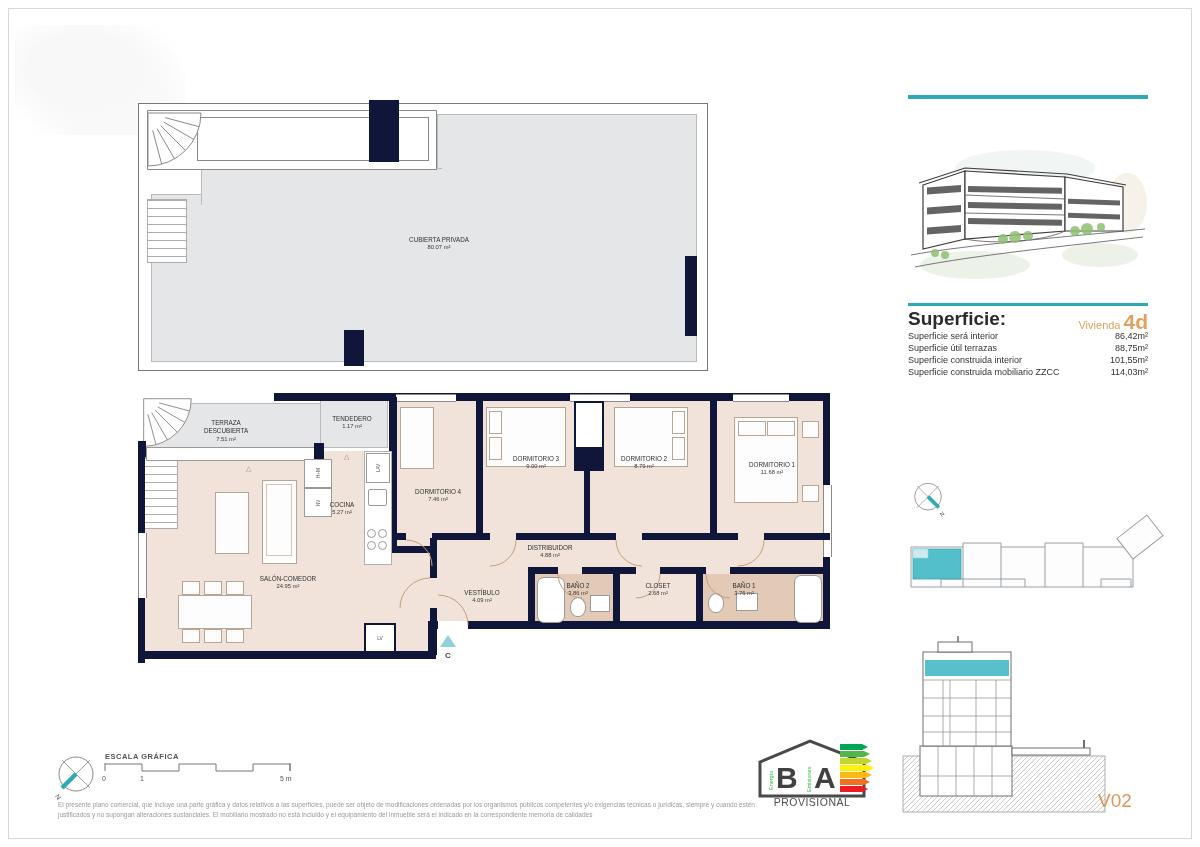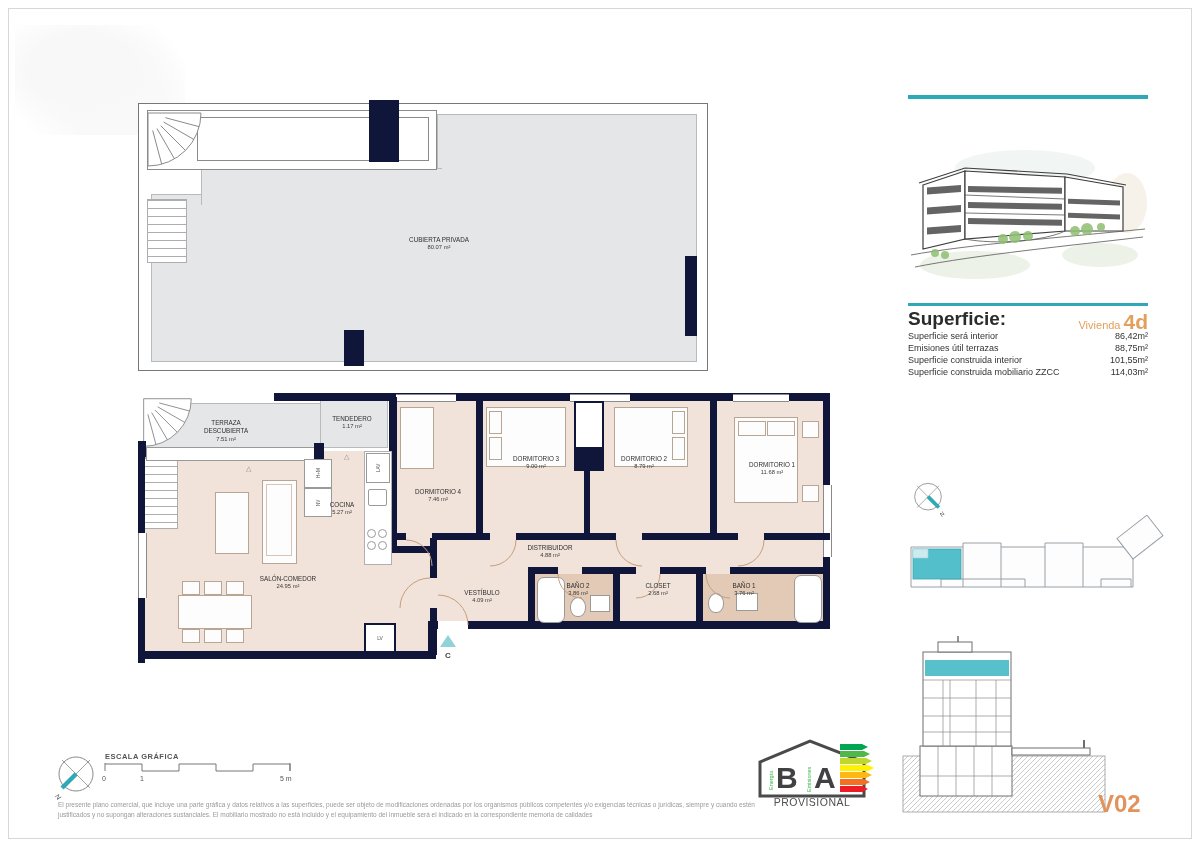--- a/index.html
+++ b/index.html
@@ -27,21 +27,21 @@
           border:1px solid #adadad;}
   .marker{position:absolute;font-size:7px;color:#8a8a8a;}
   
   .tealrule{position:absolute;background:#2FA9B6;}
   #portal-title{position:absolute;left:908px;top:101px;width:240px;text-align:center;
                 font-size:15px;font-weight:bold;color:#2d2d2d;}
   #sup-title{font-size:19px;font-weight:bold;color:#2b2b2b;}
   .sup-row{display:flex;justify-content:space-between;font-size:9px;color:#333;line-height:12px;}
   #vivienda{position:absolute;right:0;top:2px;color:#E2A05C;font-size:11px;}
   #vivienda b{font-size:21px;font-weight:bold;margin-left:3px;}
-  #v02{position:absolute;left:1098px;top:790px;font-size:24px;font-weight:bold;color:#E2935B;}
+  #v02{position:absolute;left:1098px;top:790px;font-size:19px;font-weight:normal;color:#E2935B;}
   #provisional{position:absolute;left:752px;top:796px;width:120px;text-align:center;
                font-size:10.5px;color:#4f4f4f;letter-spacing:.5px;}
   #disclaimer{position:absolute;left:58px;top:800px;width:700px;font-size:6.5px;
               line-height:1.55;color:#9a9a9a;}
   #entrance-letter{position:absolute;font-size:8px;font-weight:bold;color:#444;}
   #wm{position:absolute;left:15px;top:25px;width:170px;height:110px;opacity:.35;
       background:radial-gradient(ellipse at 40% 40%,#ededed 0 40%,transparent 70%),
                  radial-gradient(ellipse at 60% 75%,#f0f0f0 0 35%,transparent 65%);}
 </style>
 </head>
@@ -306,21 +306,21 @@
       <span id="sup-title">Superficie:</span>
       <span id="vivienda">
         <span>Vivienda</span><b>4d</b>
       </span>
     </div>
     <div class="sup-row">
       <span>Superficie será interior</span>
       <span>86,42m²</span>
       </div>
     <div class="sup-row">
-      <span>Emisiones útil terrazas</span>
+      <span>Superficie útil terrazas</span>
       <span>88,75m²</span>
       </div>
     <div class="sup-row">
       <span>Superficie construida interior</span>
       <span>101,55m²</span>
       </div>
     <div class="sup-row">
       <span>Superficie construida mobiliario ZZCC</span>
       <span>114,03m²</span>
       </div>

